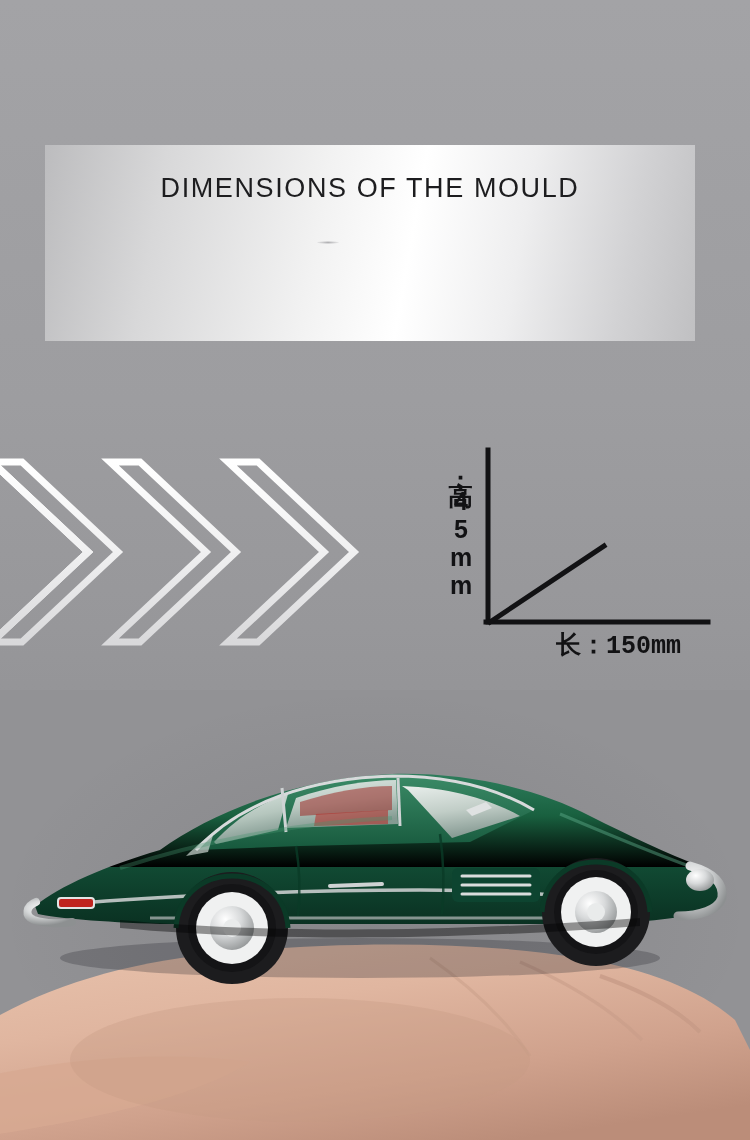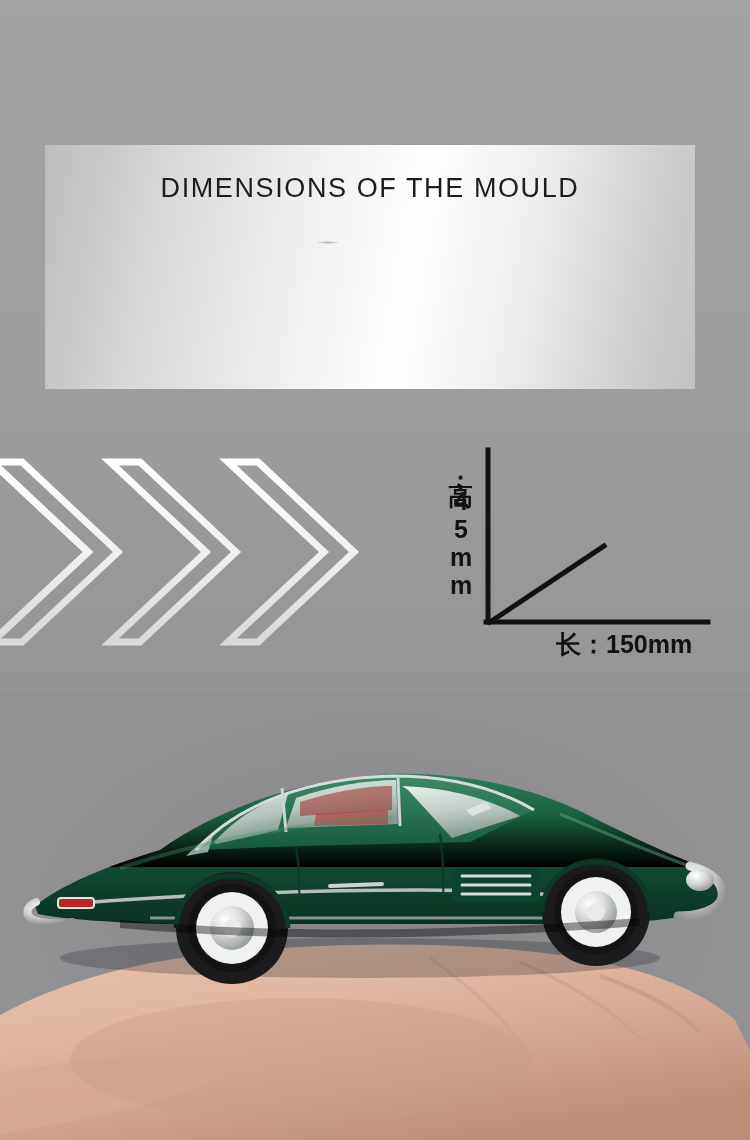--- a/index.html
+++ b/index.html
@@ -21,21 +21,21 @@
     inset: 0;
     background: linear-gradient(180deg, #a3a3a6 0%, #9d9da0 35%, #97979a 55%, #8f8f92 75%, #8a8a8d 100%);
   }
 
   
   .title-banner {
     position: absolute;
     left: 45px;
     top: 145px;
     width: 650px;
-    height: 244px;
+    height: 196px;
     background: linear-gradient(100deg, #bcbcbe 0%, #d8d8d9 18%, #f2f2f2 42%, #ffffff 56%, #eeeeef 72%, #d2d2d4 88%, #c0c0c2 100%);
   }
   .title-text {
     position: absolute;
     left: 0;
     right: 0;
     top: 28px;
     text-align: center;
     font-size: 27px;
     letter-spacing: 1.6px;
@@ -92,20 +92,21 @@
     text-orientation: upright;
     letter-spacing: 0px;
   }
   .dim-width {
     left: 152px;
     top: 80px;
   }
   .dim-length {
     left: 136px;
     top: 188px;
+    font-family: Liberation Mono, monospace;
   }
 
   
   .photo {
     position: absolute;
     left: 0;
     top: 690px;
     width: 750px;
     height: 450px;
     overflow: hidden;

